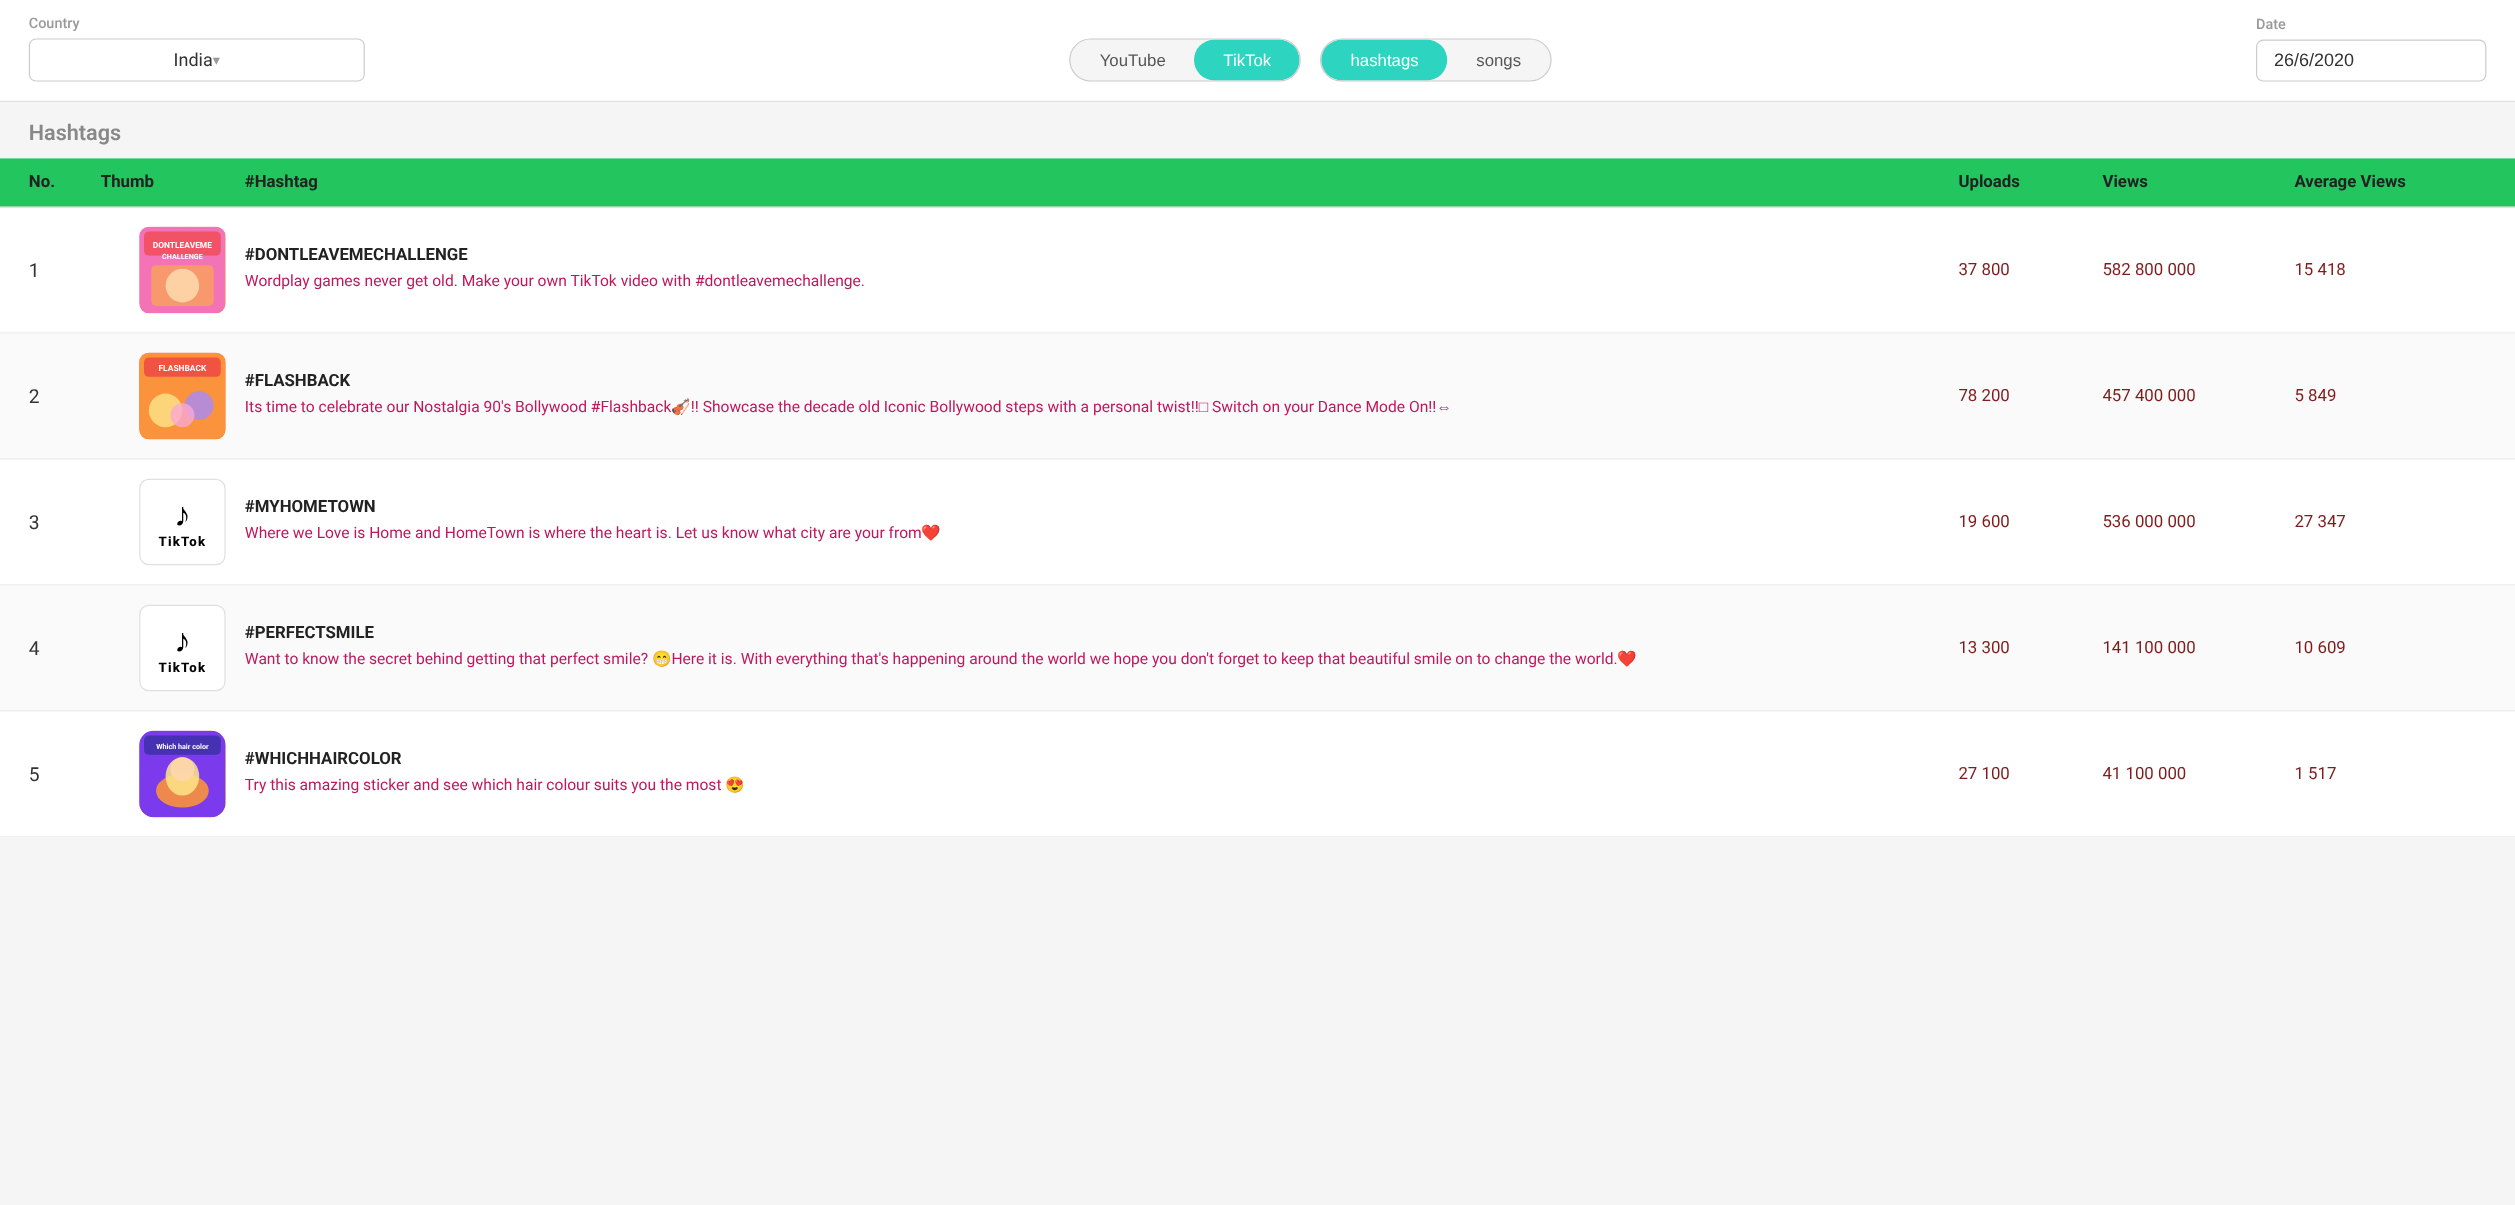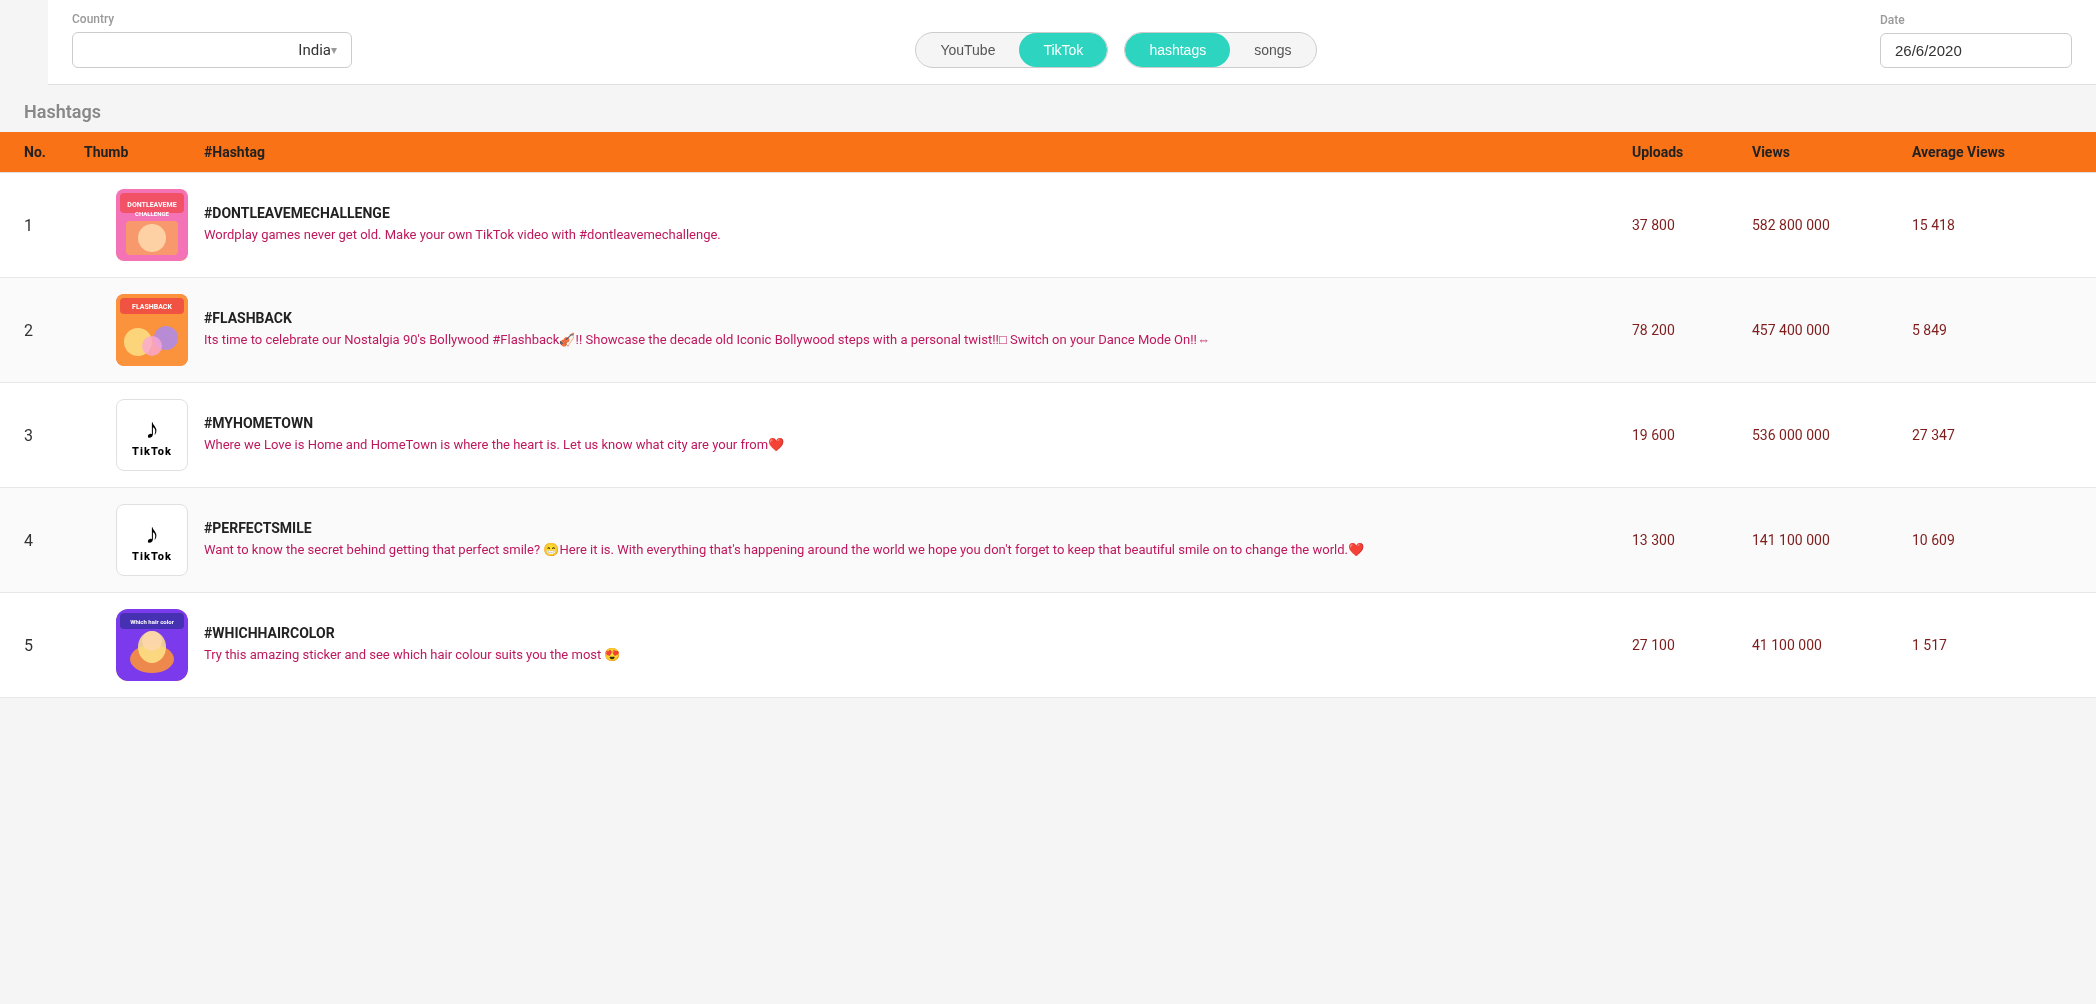--- a/index.html
+++ b/index.html
@@ -9,42 +9,41 @@
       color: #333;
       font-size: 14px;
     }
     .top-bar {
       background: #fff;
       padding: 12px 24px 16px;
       display: flex;
       align-items: flex-end;
       gap: 32px;
       border-bottom: 1px solid #e0e0e0;
-      margin-left: 48px;
     }
     .filter-group {
       display: flex;
       flex-direction: column;
       gap: 6px;
     }
     .filter-label {
       font-size: 12px;
       color: #999;
       font-weight: 500;
     }
     .country-select {
       display: flex;
       align-items: center;
       border: 1px solid #ccc;
       border-radius: 6px;
       padding: 8px 14px;
       background: #fff;
       width: 280px;
       cursor: pointer;
-      justify-content: flex-end;
+      justify-content: center;
     }
     .country-select span { font-size: 15px; color: #333; }
     .country-select .chevron { color: #999; font-size: 12px; }
     .platform-toggle {
       display: flex;
       border: 1px solid #ccc;
       border-radius: 24px;
       overflow: hidden;
       background: #f5f5f5;
     }
@@ -106,21 +105,21 @@
       margin: 0;
     }
     .table-header {
       display: grid;
       grid-template-columns: 60px 120px 1fr 120px 160px 160px;
       padding: 12px 24px;
       border-bottom: 1px solid #e0e0e0;
       font-weight: 700;
       font-size: 14px;
       color: #222;
-      background: #f97316;
+      background: #22c55e;
     }
     .table-row {
       display: grid;
       grid-template-columns: 60px 120px 1fr 120px 160px 160px;
       padding: 16px 24px;
       border-bottom: 1px solid #e8e8e8;
       align-items: center;
       background: #fff;
     }
     .table-row:nth-child(odd) {

